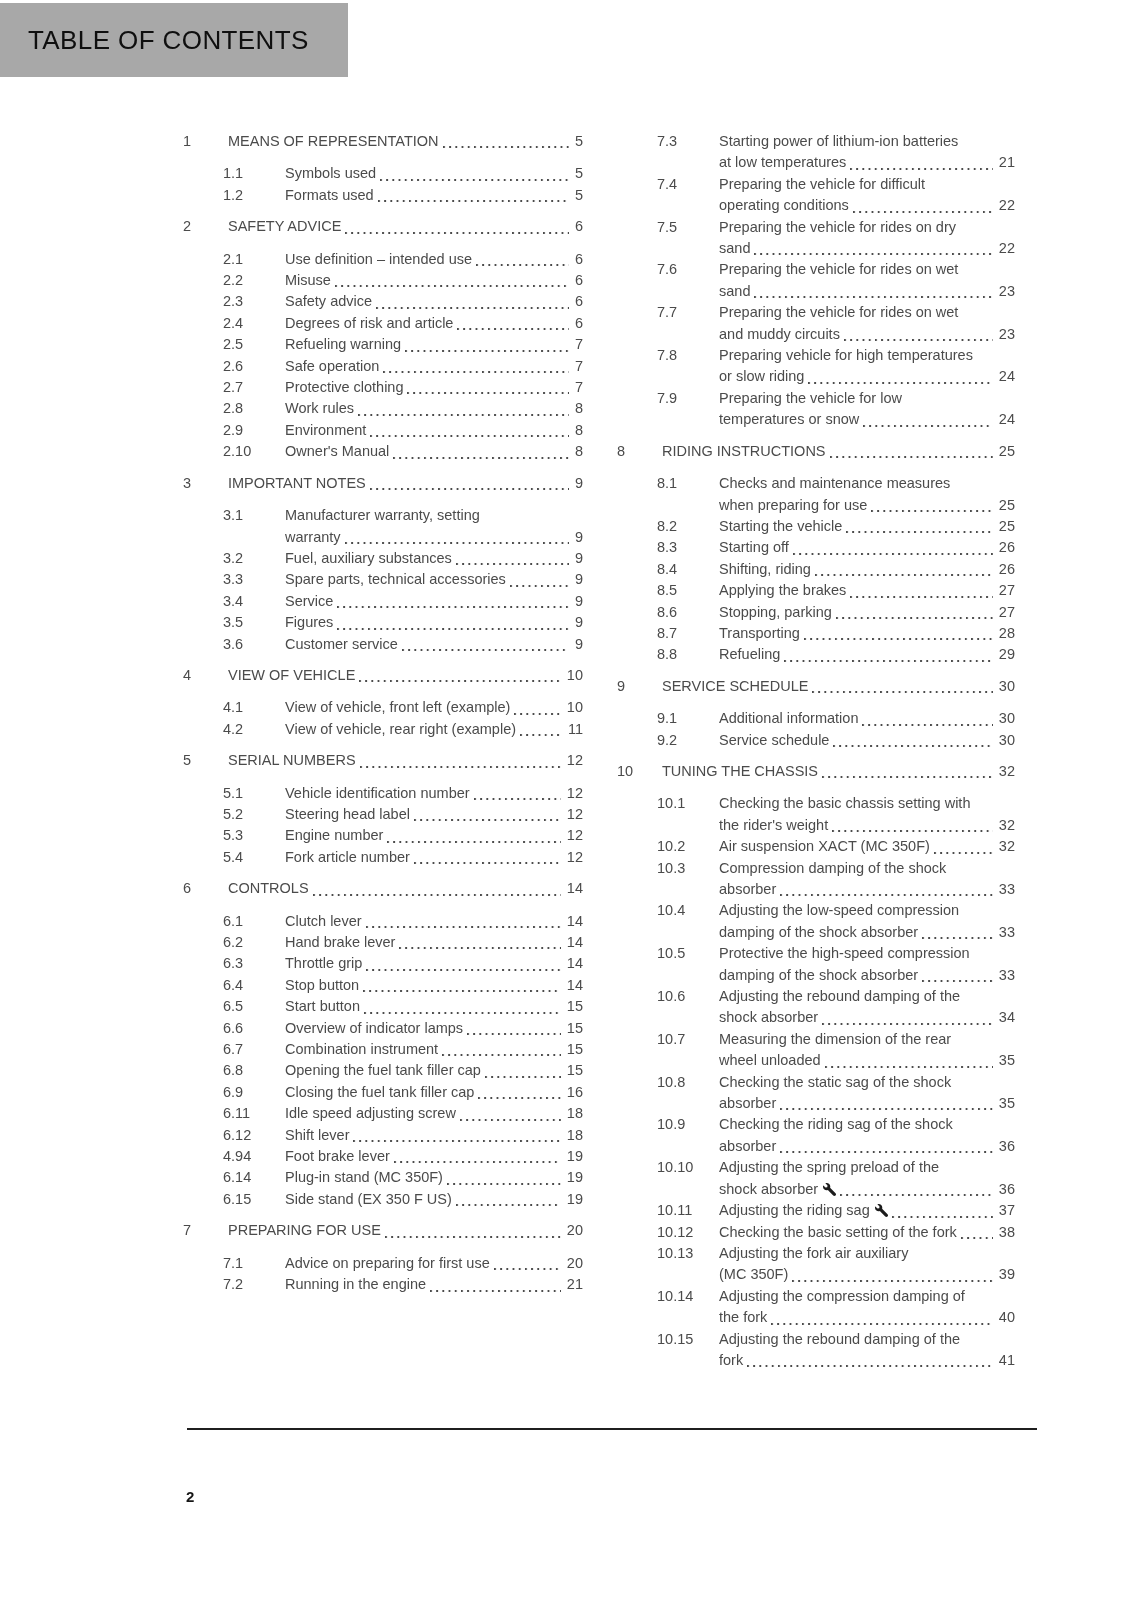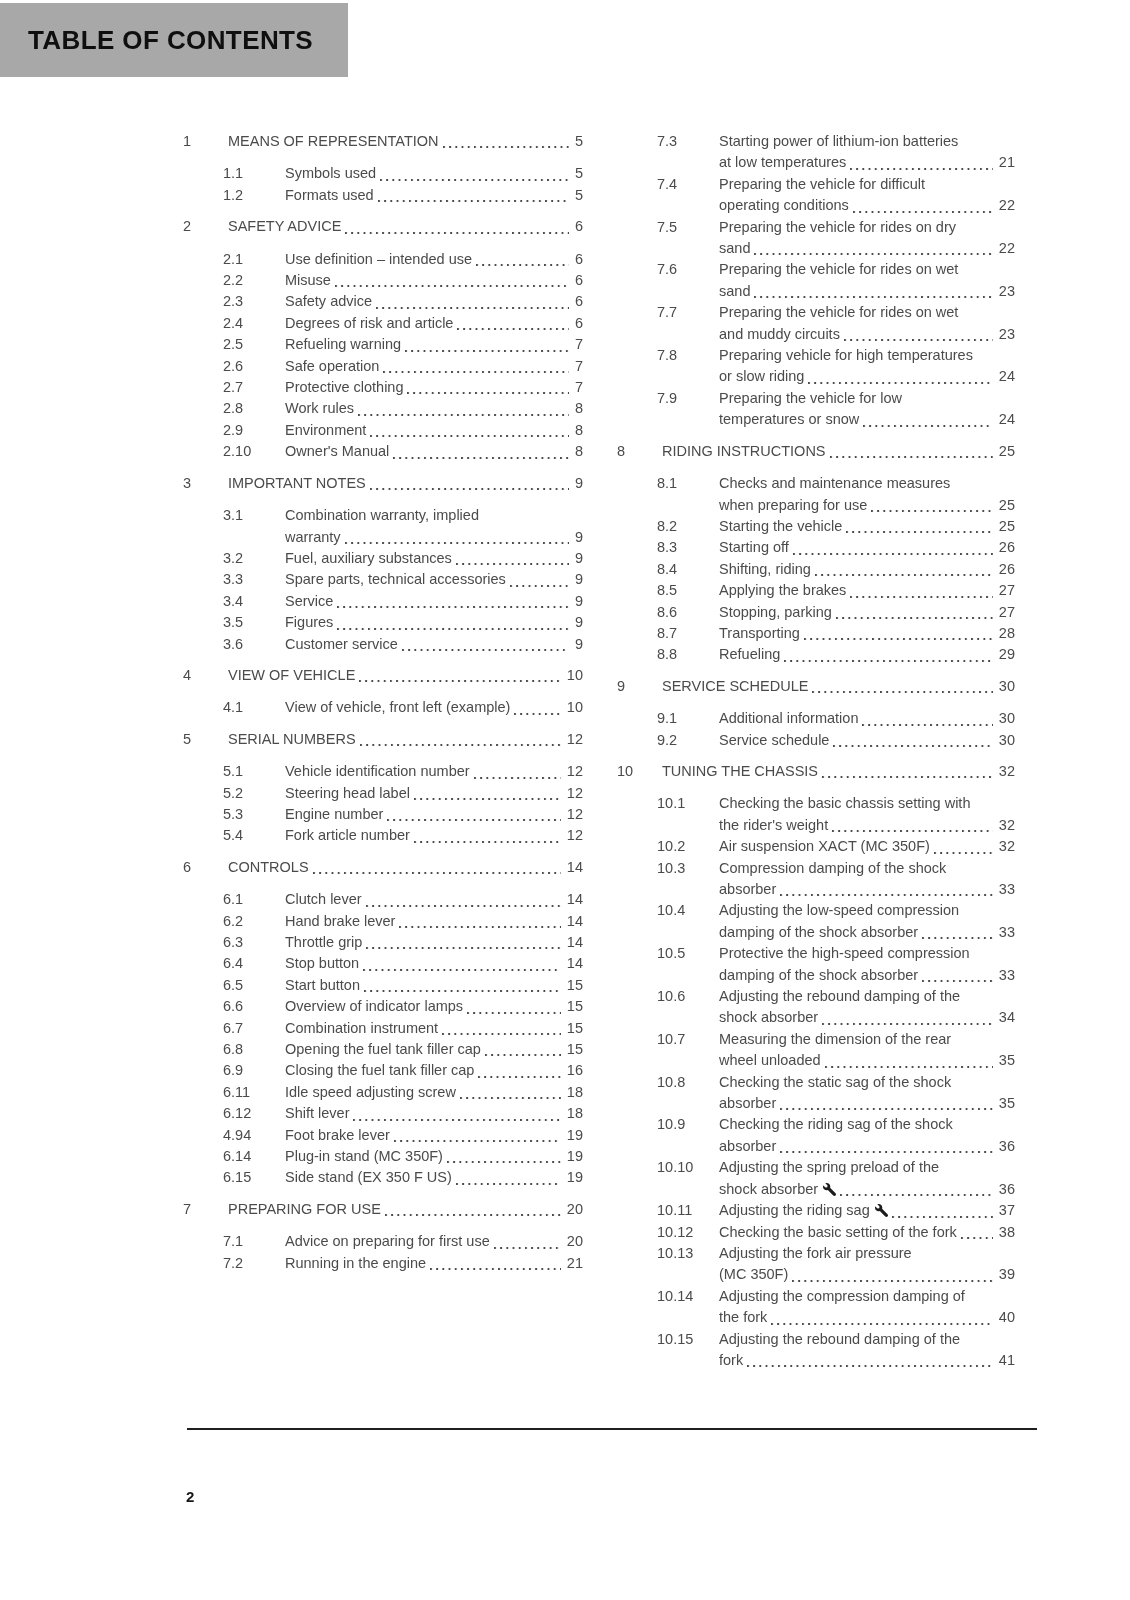--- a/index.html
+++ b/index.html
@@ -14,21 +14,21 @@
 
   
   .header-band {
     position:absolute; left:0; top:3px;
     width:348px; height:74px;
     background:var(--header-bg, #a8a8a8);
     display:flex; align-items:center;
     padding-left:28px;
   }
   .header-band h1 {
-    font-size:26px; font-weight:bold;
+    font-size:26px; font-weight:normal;
     letter-spacing:0.4px;
     color:var(--header-text, #0f0f0f);
   }
 
   
   .toc-col {
     position:absolute; top:131px;
     font-size:14.5px; line-height:21.4px;
   }
   #col-left  { left:183px; width:400px; }
@@ -223,21 +223,21 @@
         <div class="line last">
           <span class="txt">IMPORTANT NOTES</span>
           <span class="dots"></span>
           <span class="pg">9</span>
         </div>
       </div>
     </div>
     <div class="entry section">
       <span class="num">3.1</span>
       <div class="body">
-        <div class="line"><span class="txt">Combination warranty, implied</span></div>
+        <div class="line"><span class="txt">Manufacturer warranty, setting</span></div>
         <div class="line last">
           <span class="txt">warranty</span>
           <span class="dots"></span>
           <span class="pg">9</span>
         </div>
       </div>
     </div>
     <div class="entry section">
       <span class="num">3.2</span>
       <div class="body">
@@ -298,20 +298,30 @@
         </div>
       </div>
     </div>
     <div class="entry section">
       <span class="num">4.1</span>
       <div class="body">
         <div class="line last">
           <span class="txt">View of vehicle, front left (example)</span>
           <span class="dots"></span>
           <span class="pg">10</span>
+        </div>
+      </div>
+    </div>
+    <div class="entry section">
+      <span class="num">4.2</span>
+      <div class="body">
+        <div class="line last">
+          <span class="txt">View of vehicle, rear right (example)</span>
+          <span class="dots"></span>
+          <span class="pg">11</span>
         </div>
       </div>
     </div>
     <div class="entry chapter">
       <span class="num">5</span>
       <div class="body">
         <div class="line last">
           <span class="txt">SERIAL NUMBERS</span>
           <span class="dots"></span>
           <span class="pg">12</span>
@@ -887,21 +897,21 @@
         <div class="line last">
           <span class="txt">Checking the basic setting of the fork</span>
           <span class="dots"></span>
           <span class="pg">38</span>
         </div>
       </div>
     </div>
     <div class="entry section">
       <span class="num">10.13</span>
       <div class="body">
-        <div class="line"><span class="txt">Adjusting the fork air pressure</span></div>
+        <div class="line"><span class="txt">Adjusting the fork air auxiliary</span></div>
         <div class="line last">
           <span class="txt">(MC 350F)</span>
           <span class="dots"></span>
           <span class="pg">39</span>
         </div>
       </div>
     </div>
     <div class="entry section">
       <span class="num">10.14</span>
       <div class="body">

